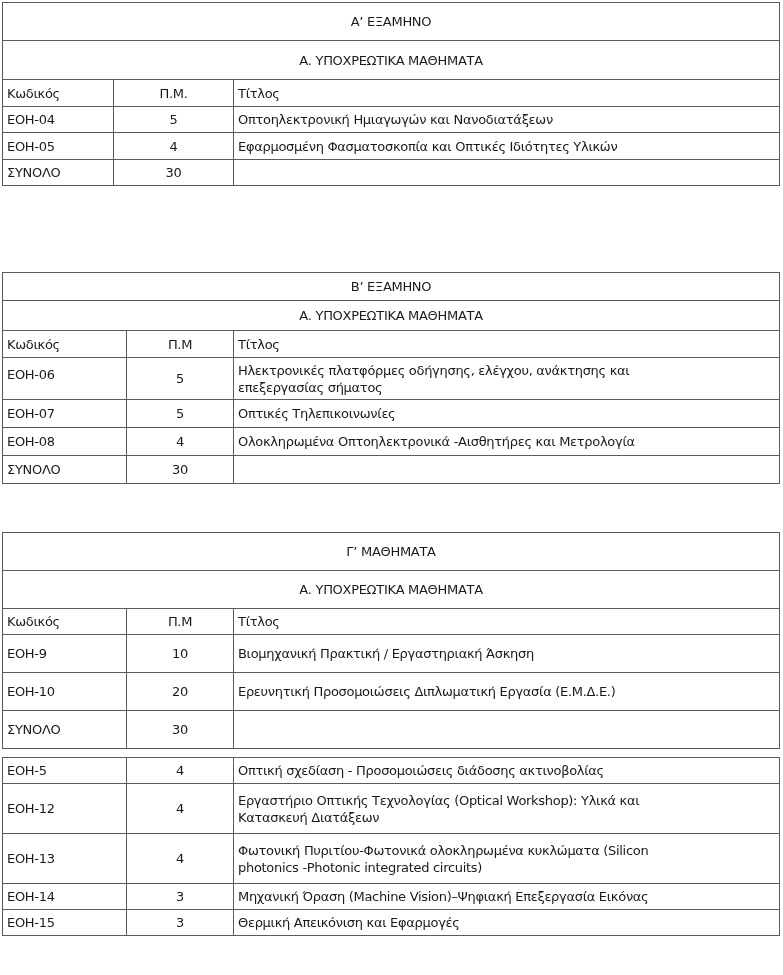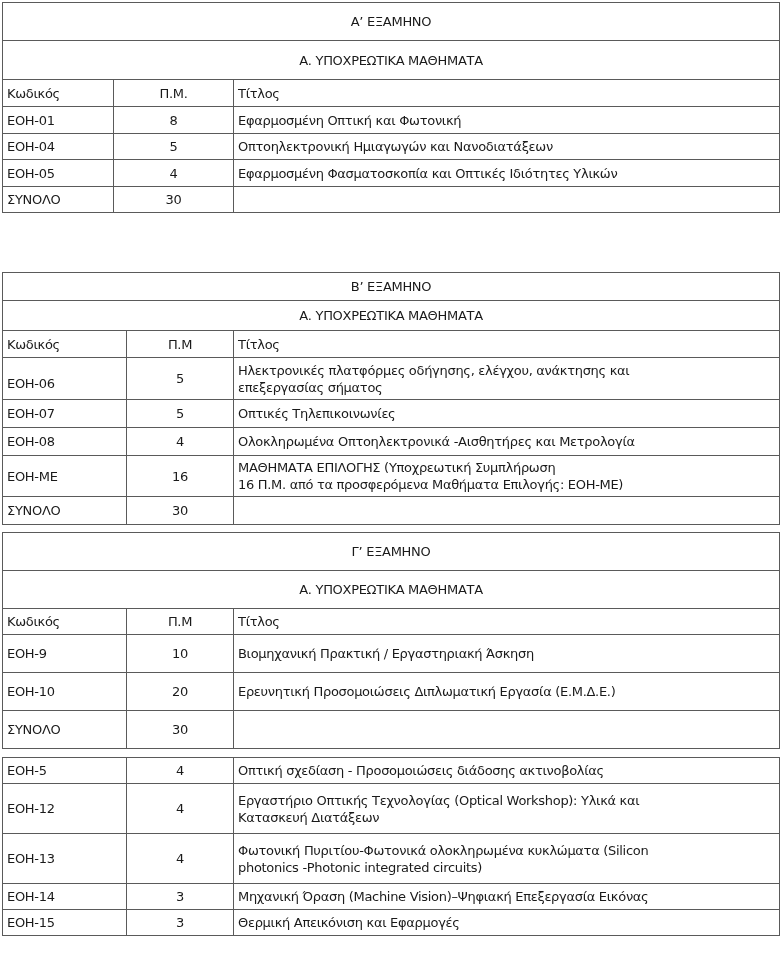--- a/index.html
+++ b/index.html
@@ -24,25 +24,20 @@
       <tr style="height:38px">
         <td colspan="3" class="c">Α’ ΕΞΑΜΗΝΟ</td>
       </tr>
   <tr style="height:39px">
         <td colspan="3" class="c">Α. ΥΠΟΧΡΕΩΤΙΚΑ ΜΑΘΗΜΑΤΑ</td>
       </tr>
   <tr style="height:27px">
     <td>Κωδικός</td>
     <td class="c">Π.Μ.</td>
     <td>Τίτλος</td>
-  </tr>
-  <tr style="height:27px">
-    <td>ΕΟΗ-01</td>
-    <td class="c">8</td>
-    <td>Εφαρμοσμένη Οπτική και Φωτονική</td>
   </tr>
   <tr style="height:26px">
     <td>ΕΟΗ-04</td>
     <td class="c">5</td>
     <td>Οπτοηλεκτρονική Ημιαγωγών και Νανοδιατάξεων</td>
   </tr>
   <tr style="height:27px">
     <td>ΕΟΗ-05</td>
     <td class="c">4</td>
     <td>Εφαρμοσμένη Φασματοσκοπία και Οπτικές Ιδιότητες Υλικών</td>
@@ -67,62 +62,54 @@
       </tr>
   <tr style="height:30px">
         <td colspan="3" class="c">Α. ΥΠΟΧΡΕΩΤΙΚΑ ΜΑΘΗΜΑΤΑ</td>
       </tr>
   <tr style="height:27px">
     <td>Κωδικός</td>
     <td class="c">Π.Μ</td>
     <td>Τίτλος</td>
   </tr>
   <tr style="height:42px">
-    <td style="vertical-align:bottom;padding-bottom:7px">ΕΟΗ-06</td>
+    <td style="vertical-align:bottom;padding-bottom:16px">ΕΟΗ-06</td>
     <td class="c">5</td>
     <td class="t">
       <div>Ηλεκτρονικές πλατφόρμες οδήγησης, ελέγχου, ανάκτησης και</div>
       <div>επεξεργασίας σήματος</div>
     </td>
   </tr>
   <tr style="height:28px">
     <td>ΕΟΗ-07</td>
     <td class="c">5</td>
     <td>Οπτικές Τηλεπικοινωνίες</td>
   </tr>
   <tr style="height:28px">
     <td>ΕΟΗ-08</td>
     <td class="c">4</td>
     <td>Ολοκληρωμένα Οπτοηλεκτρονικά -Αισθητήρες και Μετρολογία</td>
-  </tr>
-  <tr style="height:41px">
-    <td>ΕΟΗ-ΜΕ</td>
-    <td class="c">16</td>
-    <td class="t">
-      <div>ΜΑΘΗΜΑΤΑ ΕΠΙΛΟΓΗΣ (Υποχρεωτική Συμπλήρωση</div>
-      <div>16 Π.Μ. από τα προσφερόμενα Μαθήματα Επιλογής: ΕΟΗ-ΜΕ)</div>
-    </td>
   </tr>
   <tr style="height:28px">
     <td>ΣΥΝΟΛΟ</td>
     <td class="c">30</td>
     <td></td>
   </tr>
 </tbody>
   </table>
 
 <table class="tbl" style="top:532px;">
   <colgroup>
       <col style="width:124px">
       <col style="width:107px">
       <col>
     </colgroup>
   <tbody>
       <tr style="height:38px">
-        <td colspan="3" class="c">Γ’ ΕΞΑΜΗΝΟ</td>
+        <td colspan="3" class="c">Γ’ ΜΑΘΗΜΑΤΑ</td>
       </tr>
   <tr style="height:38px">
         <td colspan="3" class="c">Α. ΥΠΟΧΡΕΩΤΙΚΑ ΜΑΘΗΜΑΤΑ</td>
       </tr>
   <tr style="height:26px">
     <td>Κωδικός</td>
     <td class="c">Π.Μ</td>
     <td>Τίτλος</td>
   </tr>
   <tr style="height:38px">

